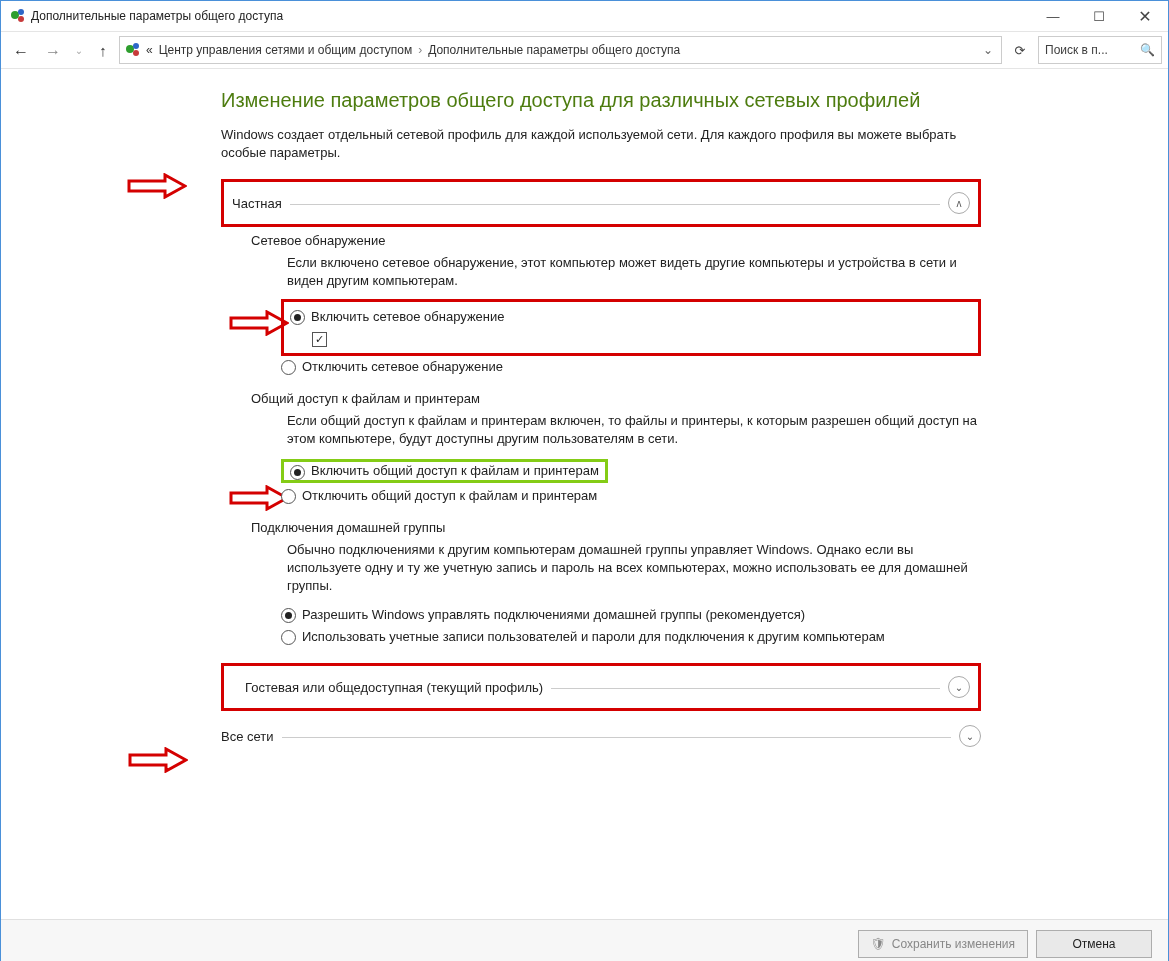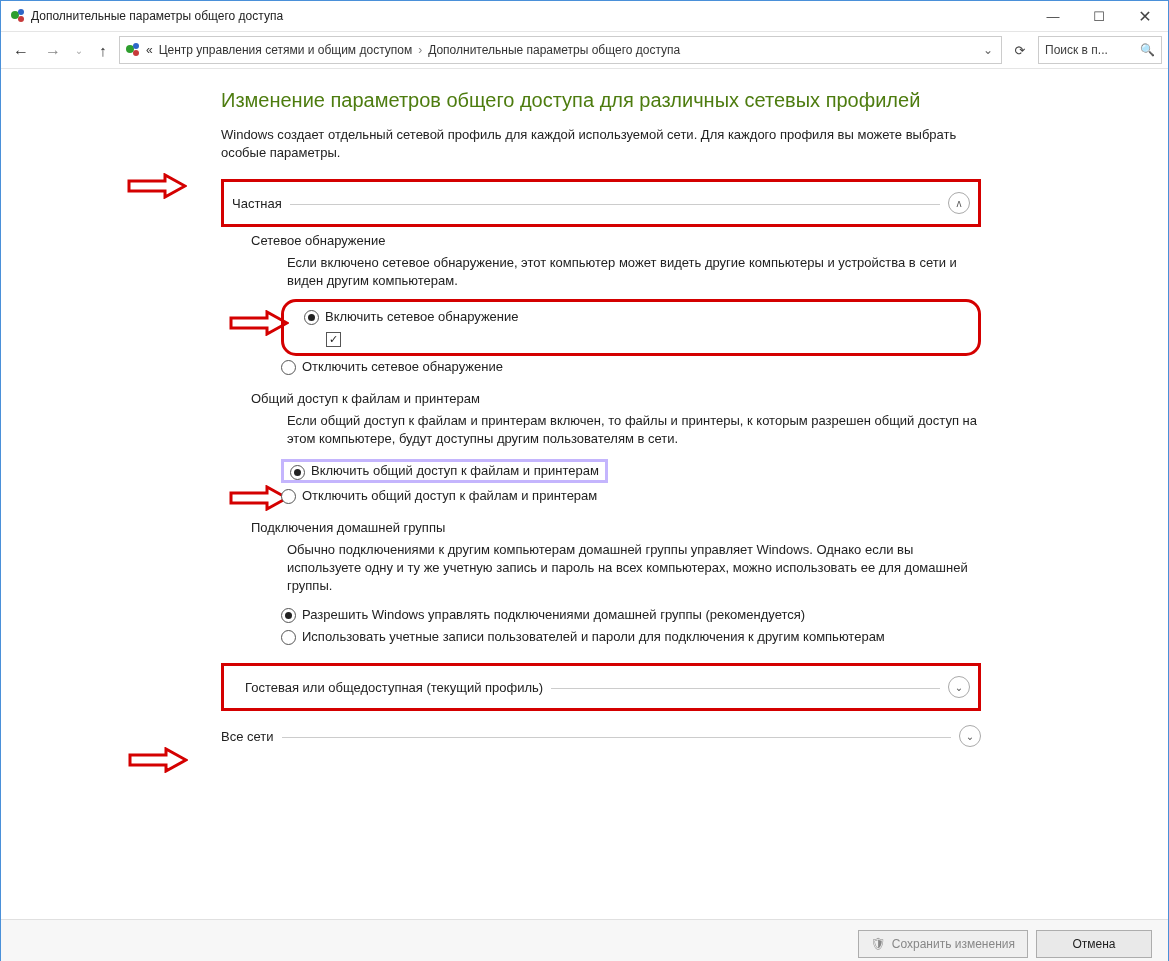--- a/index.html
+++ b/index.html
@@ -179,21 +179,21 @@
   .indent1 { margin-left: 22px; }
   
   .redbox {
     border: 3px solid #d40000;
     box-sizing: border-box;
     padding: 2px 8px;
   }
   .redbox-wide { padding: 4px 8px; }
   .inline-red {
     display: inline-block;
-    border: 3px solid #c4b5fd;
+    border: 3px solid #84cc16;
     padding: 0 6px;
   }
   
   .arrow-ann {
     position: absolute;
     width: 60px;
     height: 26px;
     pointer-events: none;
   }
   .arrow-ann svg { width: 100%; height: 100%; }
@@ -302,21 +302,21 @@
           <span>Частная</span>
           <div class="line"></div>
           <div class="chev-circle">ʌ</div>
         </div>
       </div>
 
       <div class="sub-block">
         <div class="sub-title">Сетевое обнаружение</div>
         <div class="sub2-text">Если включено сетевое обнаружение, этот компьютер может видеть другие компьютеры и устройства в сети и виден другим компьютерам.</div>
         <div class="radios">
-          <div class="redbox" style="padding:4px 20px;border-radius:15px;">
+          <div class="redbox" style="padding:4px 6px;">
             <div class="radio-row">
               <div class="radio">
                   <div class="dot"></div>
                 </div>
               <span>Включить сетевое обнаружение</span>
             </div>
             <div class="check-row indent1">
               <div class="checkbox">✓</div>
             </div>
           </div>

